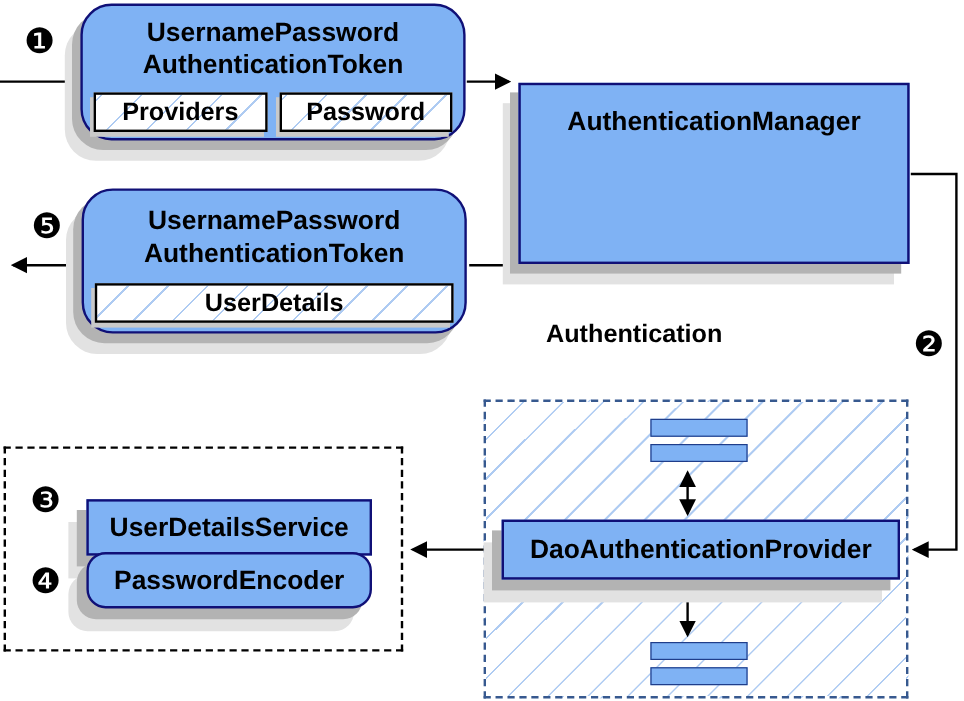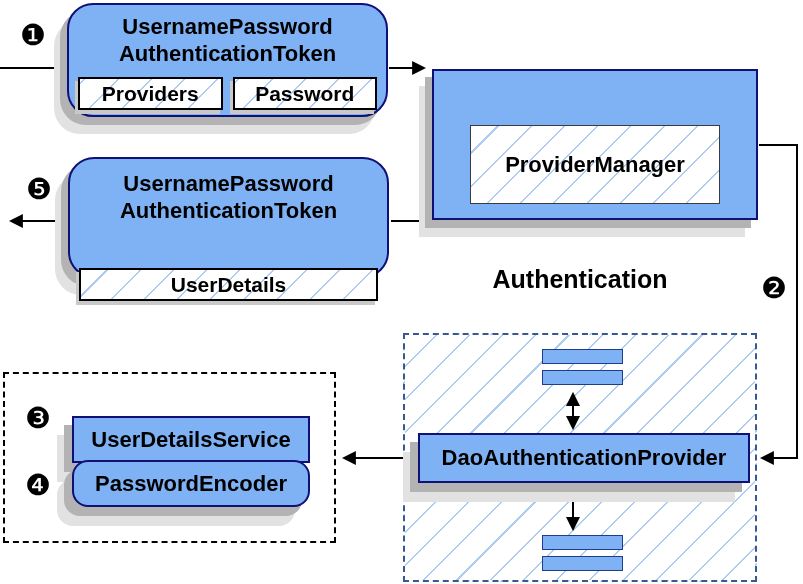--- a/index.html
+++ b/index.html
@@ -41,22 +41,22 @@
   .inner-hatch-box {
     position:absolute; box-sizing:border-box;
     border:1px solid #3b3b3b;
     text-align:center; font-weight:bold; font-size:22px; color:#000;
   }
 
   .badge { position:absolute; font-size:29px; line-height:1; color:#000;
            font-weight:normal; }
 
   .providers-heading {
-    position:absolute; text-align:center; color:#000;
-    font-weight:bold; font-size:25px; line-height:26px;
+    position:absolute; text-align:left; color:#000;
+    font-weight:bold; font-size:21px; line-height:26px;
   }
 
   .dashed-area {
     position:absolute; box-sizing:border-box;
     border:2px dashed #37598f;
   }
   .dotted-area {
     position:absolute; box-sizing:border-box;
     border:2px dashed #000000;
   }
@@ -111,29 +111,29 @@
       <div>UsernamePassword</div>
       <div>AuthenticationToken</div>
     </div>
     <div class="sub-row" style="top:72px;">
       <div class="sub-box hatch">Providers</div>
       <div class="sub-box hatch">Password</div>
     </div>
   </div>
 
   <div class="abs blue-box" style="left:432px; top:69px; width:326px; height:151px;">
-    <div class="inner-hatch-box hatch" style="left:36px; top:54px; width:250px; height:79px; line-height:77px;">ProviderManager</div>
+    <div class="token-title" style="margin-top:16px;">AuthenticationManager</div>
   </div>
 
   <div class="abs blue-box rounded" style="left:68px; top:157px; width:321px; height:121px;">
     <div class="token-title" style="margin-top:11px;">
       <div>UsernamePassword</div>
       <div>AuthenticationToken</div>
     </div>
-    <div class="sub-row" style="top:77px;margin-top:32px;">
+    <div class="sub-row" style="top:77px;">
       <div class="sub-box hatch">UserDetails</div>
     </div>
   </div>
 
   <div class="providers-heading" style="left:455px; top:266px; width:250px;">
     <div>Authentication</div>
   </div>
 
   <div class="bar" style="left:542px; top:349px;"></div>
   <div class="bar" style="left:542px; top:370px;"></div>

